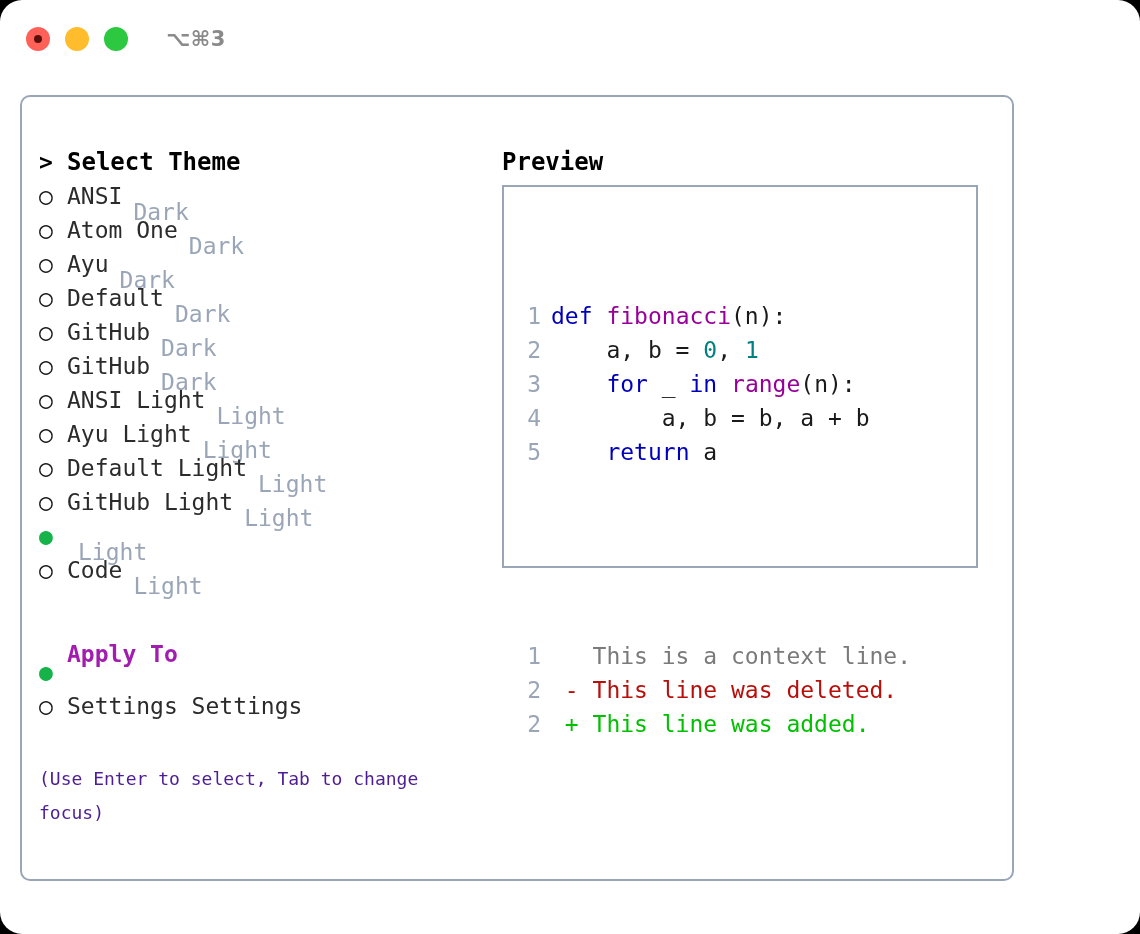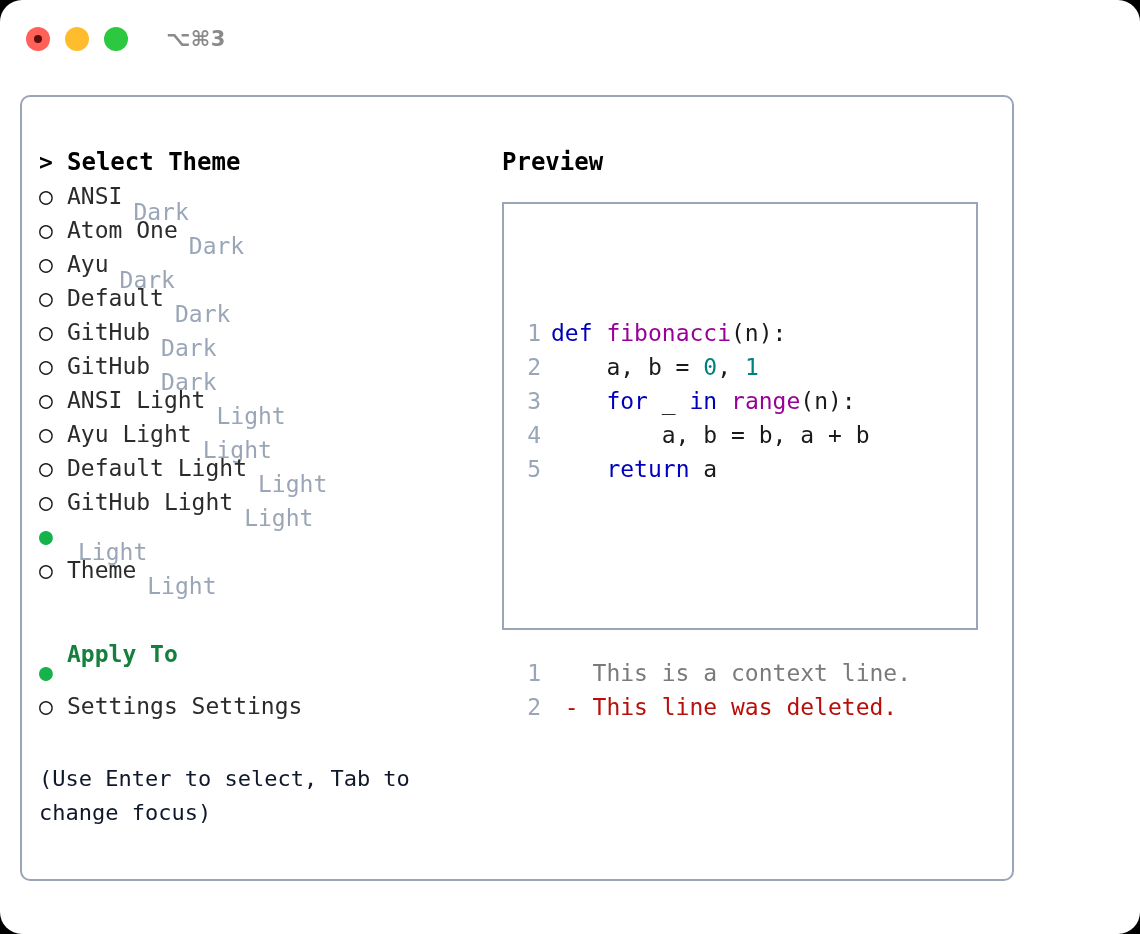--- a/index.html
+++ b/index.html
@@ -105,56 +105,56 @@
   .marker.arrow { font-weight: bold; color: #000; }
 
   .header-row .label {
     font-weight: bold;
     color: #000000;
     font-size: 24px;
   }
 
   .label { color: #2b2b2b; text-align: center; }
   .label.selected { color: #15b34a; }
-  .label.bold { font-weight: bold; color: #15803d; margin-top: 32px; }
+  .label.bold { font-weight: bold; color: #a21caf; margin-top: 32px; }
 
   .tag {
     color: #9aa6b7;
     margin-left: 11px;
     margin-top: 32px;
   }
 
   .spacer { height: 34px; }
 
   .hint {
     position: absolute;
     left: 17px; top: 665px;
     width: 420px;
-    color: #0f172a;
-    font-size: 22px;
+    color: #4c1d95;
+    font-size: 18px;
     line-height: 34px;
   }
 
   
   .right {
     position: absolute;
     left: 480px; top: 48px;
     width: 500px;
   }
   .preview-title {
     font-size: 24px;
     font-weight: bold;
     color: #000;
     line-height: 34px;
   }
 
   .codebox {
     position: absolute;
-    left: 0px; top: 57px;
-    width: 476px; height: 428px;
+    left: 0px; top: 40px;
+    width: 476px; height: 383px;
     border: 2px solid #9aa6b7;
     background: #ffffff;
   }
 
   .code {
     position: absolute;
     left: 13px; top: 44px;
     font-size: 23px;
     line-height: 34px;
     white-space: pre;
@@ -253,21 +253,21 @@
               <span class="marker">○</span>
               <span class="label">GitHub Light</span>
               <span class="tag">Light</span>
             </div>
             <div class="row">
               <span class="marker sel">●</span>
               <span class="tag">Light</span>
             </div>
             <div class="row">
               <span class="marker">○</span>
-              <span class="label">Theme</span>
+              <span class="label">Code</span>
               <span class="tag">Light</span>
             </div>
           </div>
 
         <div class="spacer"></div>
 
         <div class="row">
           <span class="marker"></span>
           <span class="label bold">Apply To</span>
         </div>
@@ -285,20 +285,20 @@
 
       <div class="hint">(Use Enter to select, Tab to change focus)</div>
 
       <div class="right">
         <div class="preview-title">Preview</div>
 
         <div class="codebox">
           <div class="code">
             <div id="code-lines"><span class="cline"><span class="ln">1</span><span class="kw">def </span><span class="fn">fibonacci</span><span class="pn">(n):</span></span><span class="cline"><span class="ln">2</span><span class="pn">    a, b = </span><span class="num">0</span><span class="pn">, </span><span class="num">1</span></span><span class="cline"><span class="ln">3</span><span class="pn">    </span><span class="kw">for</span><span class="pn"> _ </span><span class="kw">in</span><span class="pn"> </span><span class="fn">range</span><span class="pn">(n):</span></span><span class="cline"><span class="ln">4</span><span class="pn">        a, b = b, a + b</span></span><span class="cline"><span class="ln">5</span><span class="pn">    </span><span class="kw">return</span><span class="pn"> a</span></span></div>
             <span class="blank"></span>
-            <div id="diff-lines"><span class="cline"><span class="ln">1</span><span class="ctx">   This is a context line.</span></span><span class="cline"><span class="ln">2</span><span class="del"> - This line was deleted.</span></span></div>
+            <div id="diff-lines"><span class="cline"><span class="ln">1</span><span class="ctx">   This is a context line.</span></span><span class="cline"><span class="ln">2</span><span class="del"> - This line was deleted.</span></span><span class="cline"><span class="ln">2</span><span class="add"> + This line was added.</span></span></div>
           </div>
         </div>
       </div>
 
     </div>
   </div>
 </div>
 
 </body></html>

